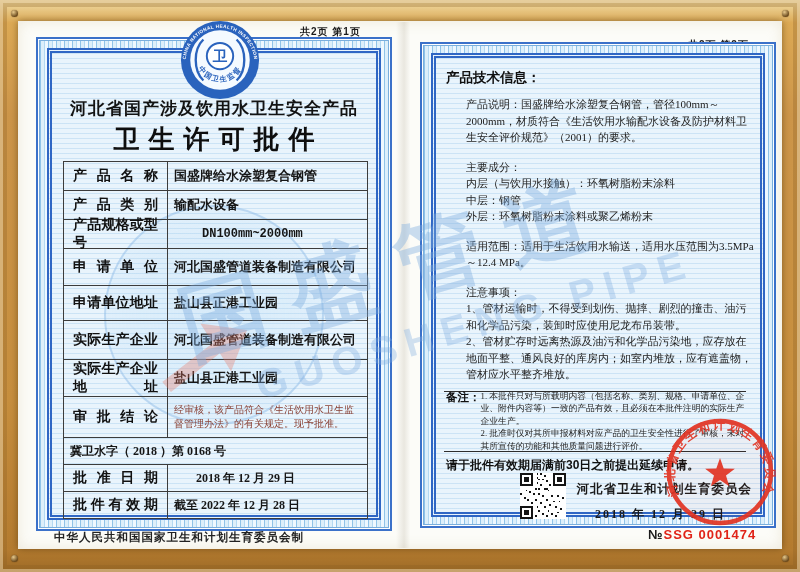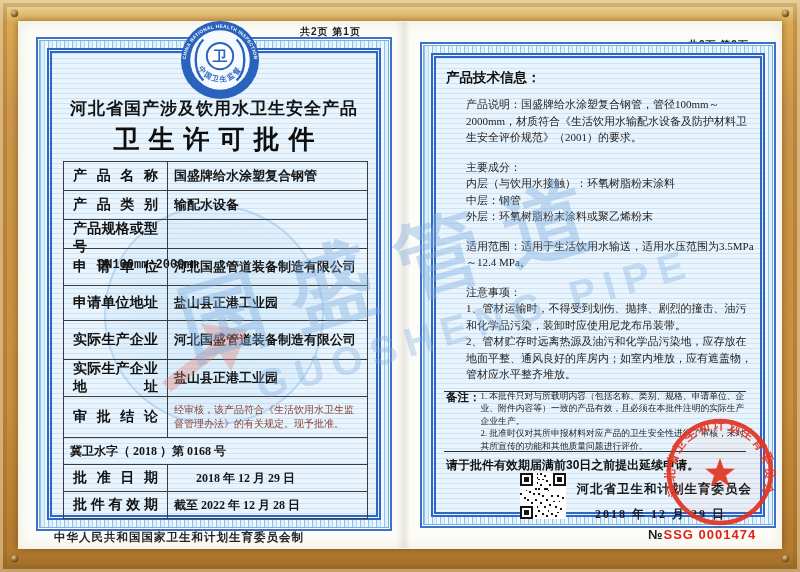--- a/index.html
+++ b/index.html
@@ -102,21 +102,21 @@
                 <span>产品名称</span>
               </div>
             <div class="t-value">国盛牌给水涂塑复合钢管</div>
           </div>
           <div class="t-row" style="height:28px;">
             <div class="t-label">
                 <span>产品类别</span>
               </div>
             <div class="t-value">输配水设备</div>
           </div>
-          <div class="t-row" style="height:28px;flex-direction:column;">
+          <div class="t-row" style="height:28px;">
             <div class="t-label">
                 <span>产品规格或型号</span>
               </div>
             <div class="t-value" style="font-family:'Liberation Mono','DejaVu Sans Mono',monospace;font-size:12px;margin-left:28px;">DN100mm~2000mm</div>
           </div>
           <div class="t-row" style="height:36px;">
             <div class="t-label">
                 <span>申请单位</span>
               </div>
             <div class="t-value">河北国盛管道装备制造有限公司</div>

